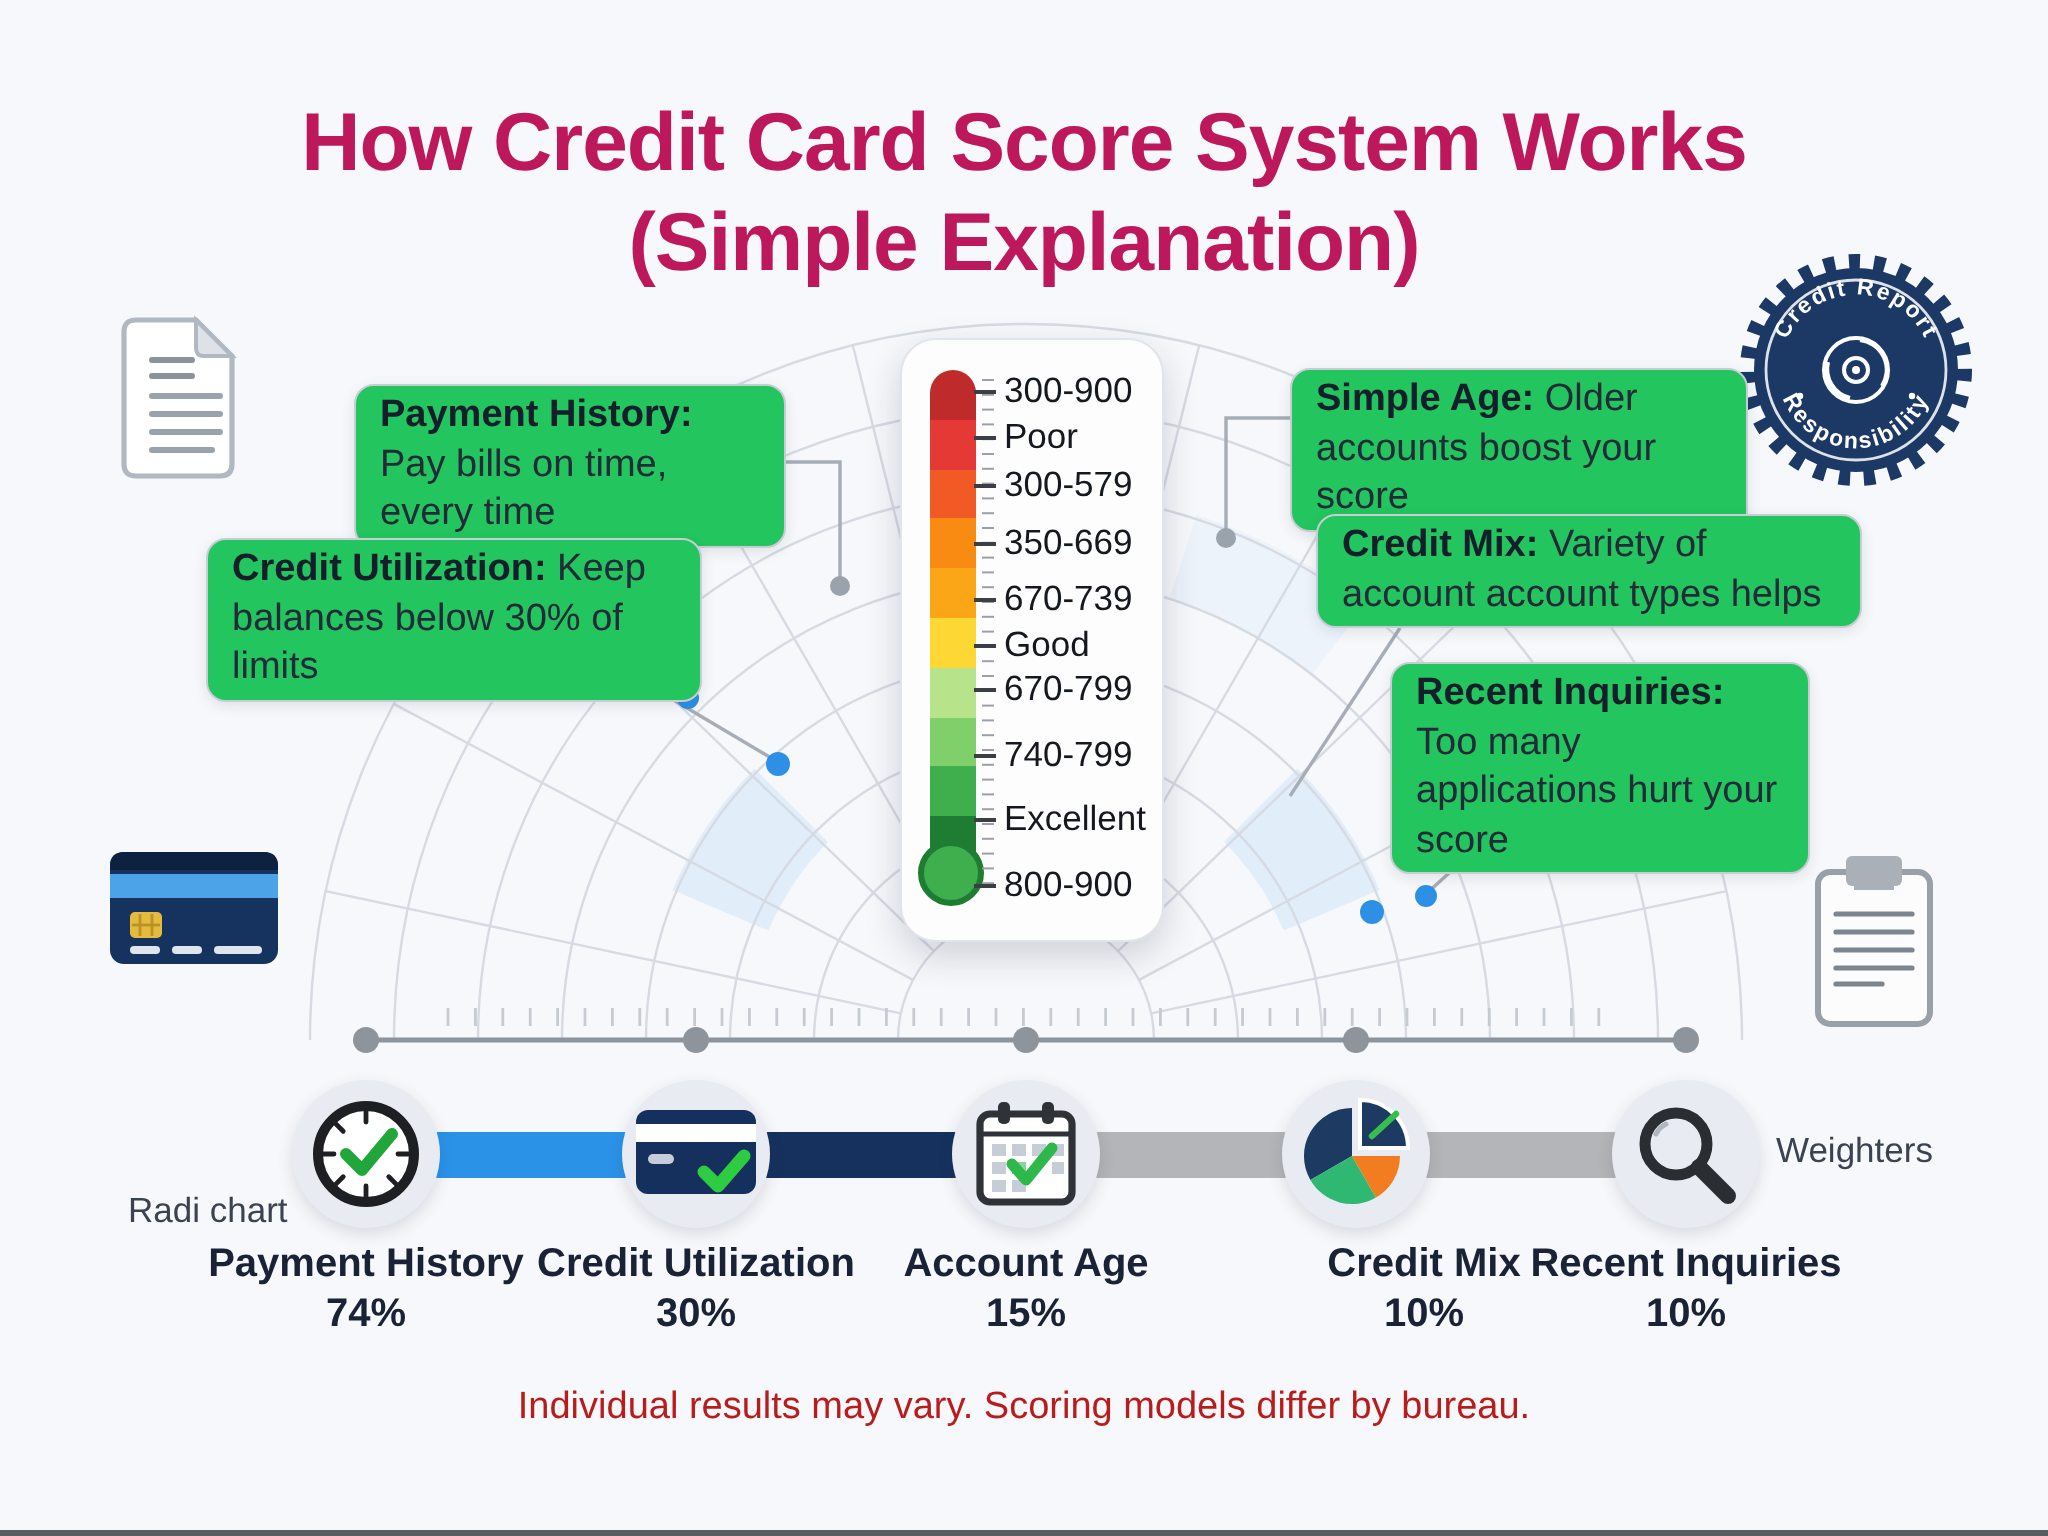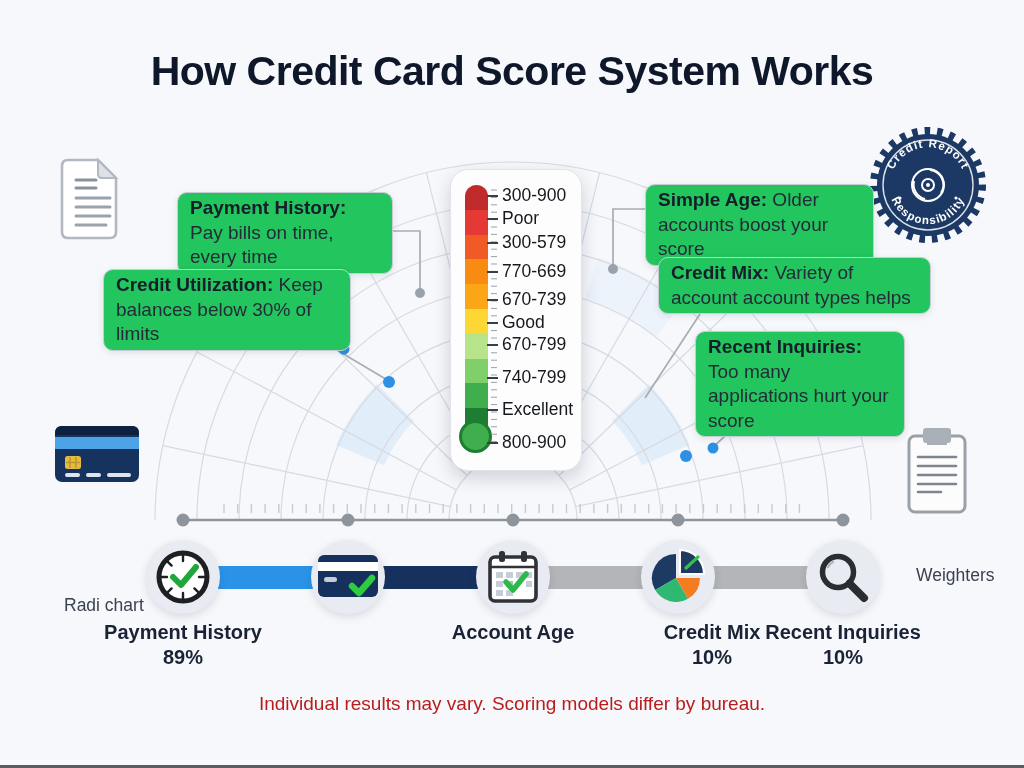--- a/index.html
+++ b/index.html
@@ -4,21 +4,21 @@
 <style>
   html,body{margin:0;padding:0;background:#eef0f4;}
   #canvas{position:relative;width:1024px;height:768px;background:#f7f8fb;overflow:hidden;
           font-family:"Liberation Sans","DejaVu Sans",sans-serif;}
   
   #bg-radar,#connector-layer{position:absolute;left:0;top:0;width:1024px;height:768px;}
   #bg-radar{z-index:0;} #connector-layer{z-index:1;}
   .abs{position:absolute;}
   
   .title{left:0;top:46px;width:1024px;text-align:center;z-index:2;
-         font-weight:bold;font-size:41px;line-height:50px;letter-spacing:-0.5px;color:#0f172a;}
+         font-weight:bold;font-size:41px;line-height:50px;letter-spacing:-0.5px;color:#be185d;}
   
   .callout{z-index:3;background:#22c55e;border:1.6px solid #c7ccd5;border-radius:10px;
            box-shadow:0 2px 7px rgba(20,30,60,.10);padding:3px 12px;
            font-size:19px;line-height:24.5px;color:#242b38;}
   .callout b{color:#161d2b;}
   #co-payment{left:177px;top:192px;width:190px;}
   #co-utilization{left:103px;top:269px;width:222px;}
   #co-age{left:645px;top:184px;width:203px;}
   #co-mix{left:658px;top:257px;width:247px;}
   #co-inquiries{left:695px;top:331px;width:184px;}
@@ -143,20 +143,21 @@
         <line x1="744.6000000000005" x2="744.6000000000005" y1="504" y2="513" stroke="#c6cad1" stroke-width="1.4"></line>
         <line x1="758.3000000000005" x2="758.3000000000005" y1="504" y2="513" stroke="#c6cad1" stroke-width="1.4"></line>
         <line x1="772.0000000000006" x2="772.0000000000006" y1="504" y2="513" stroke="#c6cad1" stroke-width="1.4"></line>
         <line x1="785.7000000000006" x2="785.7000000000006" y1="504" y2="513" stroke="#c6cad1" stroke-width="1.4"></line>
         <line x1="799.4000000000007" x2="799.4000000000007" y1="504" y2="513" stroke="#c6cad1" stroke-width="1.4"></line>
       </g>
   </svg>
 
   <div class="abs title">
     <div>How Credit Card Score System Works</div>
+    <div>(Simple Explanation)</div>
   </div>
 
   <svg class="abs corner-icon" style="left:60px;top:156px;" width="64" height="86" viewBox="0 0 64 86">
     <path d="M8,4 h30 l18,18 v54 q0,6 -6,6 h-42 q-6,0 -6,-6 v-66 q0,-6 6,-6 z" fill="#ffffff" stroke="#b2b8c1" stroke-width="2.6"></path>
     <path d="M38,4 l18,18 h-14 q-4,0 -4,-4 z" fill="#dde1e8" stroke="#b2b8c1" stroke-width="2"></path>
     <g stroke="#8a929c" stroke-width="3" stroke-linecap="round">
       <line x1="16" y1="24" x2="36" y2="24"></line>
         <line x1="16" y1="32" x2="36" y2="32"></line>
     </g>
     <g stroke="#9aa2ac" stroke-width="3" stroke-linecap="round">
@@ -298,21 +299,21 @@
           <line x1="36" x2="47" y1="153" y2="153"></line>
           <line x1="36" x2="47" y1="175" y2="175"></line>
           <line x1="36" x2="47" y1="208" y2="208"></line>
           <line x1="36" x2="47" y1="240" y2="240"></line>
           <line x1="36" x2="47" y1="273" y2="273"></line>
         </g>
     </svg>
     <span class="scale-label" style="top:15px">300-900</span>
     <span class="scale-label" style="top:38px">Poor</span>
     <span class="scale-label" style="top:62px">300-579</span>
-    <span class="scale-label" style="top:91px">770-669</span>
+    <span class="scale-label" style="top:91px">350-669</span>
     <span class="scale-label" style="top:119px">670-739</span>
     <span class="scale-label" style="top:142px">Good</span>
     <span class="scale-label" style="top:164px">670-799</span>
     <span class="scale-label" style="top:197px">740-799</span>
     <span class="scale-label" style="top:229px">Excellent</span>
     <span class="scale-label" style="top:262px">800-900</span>
   </div>
 
   <div class="abs bar" style="left:213px;width:105px;background:#2a93e8;"></div>
   <div class="abs bar" style="left:378px;width:105px;background:#17315f;"></div>
@@ -375,28 +376,33 @@
   </div>
   <div class="abs factor-circle" style="left:806px;">
     <svg width="58" height="58" viewBox="0 0 58 58">
       <circle cx="24" cy="24" r="15.5" fill="none" stroke="#2a2e33" stroke-width="5.5"></circle>
       <line x1="35.5" y1="35.5" x2="50" y2="50" stroke="#2a2e33" stroke-width="8" stroke-linecap="round"></line>
       <path d="M14,19 A11,11 0 0 1 19,14" fill="none" stroke="#aeb6bf" stroke-width="2.5" stroke-linecap="round"></path>
     </svg>
   </div>
 
   <div class="abs side-label" style="left:64px;margin-top:30px;">Radi chart</div>
-  <div class="abs side-label" style="left:888px;margin-left:28px;">Weighters</div>
+  <div class="abs side-label" style="left:888px;">Weighters</div>
 
   <div class="abs factor-label" style="left:78px;">
     <div>Payment History</div>
-      <div>89%</div>
+      <div>74%</div>
+  </div>
+  <div class="abs factor-label" style="left:243px;">
+    <div>Credit Utilization</div>
+      <div>30%</div>
   </div>
   <div class="abs factor-label" style="left:408px;">
     <div>Account Age</div>
+      <div>15%</div>
   </div>
   <div class="abs factor-label" style="left:607px;">
     <div>Credit Mix</div>
       <div>10%</div>
   </div>
   <div class="abs factor-label" style="left:738px;">
     <div>Recent Inquiries</div>
       <div>10%</div>
   </div>
 

